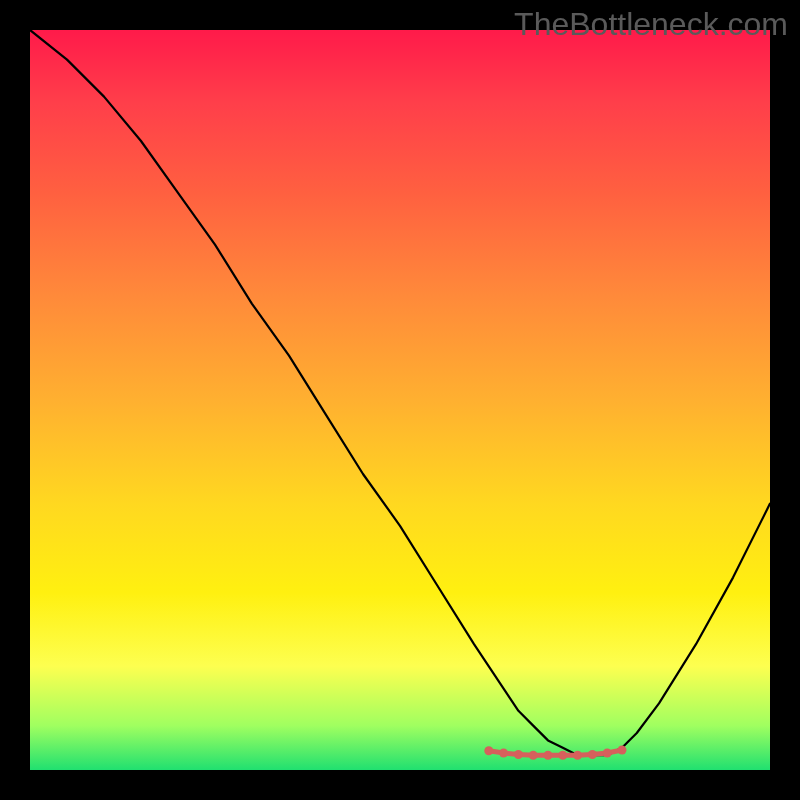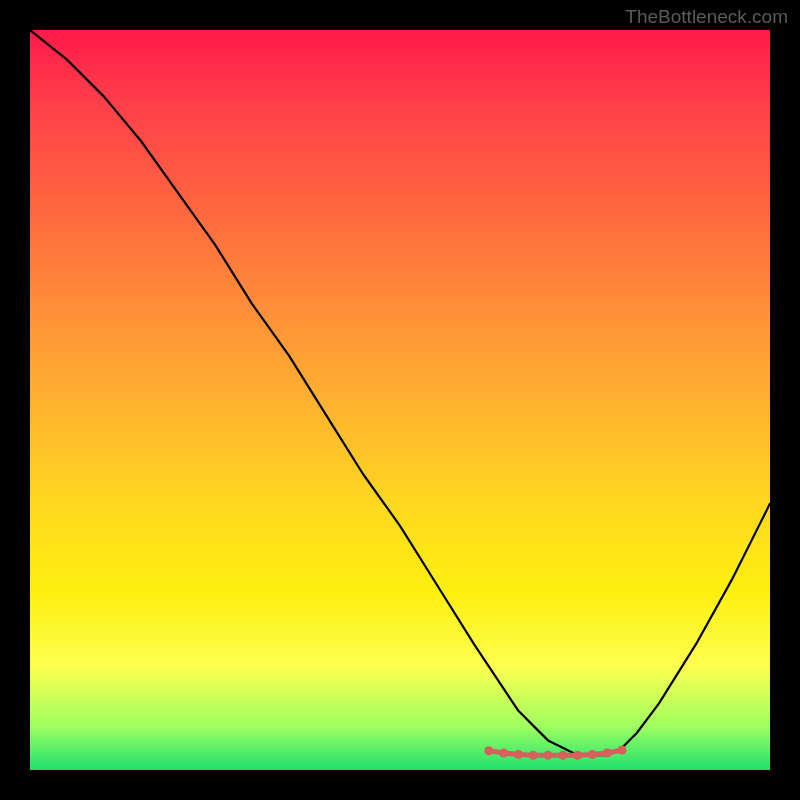--- a/index.html
+++ b/index.html
@@ -3,21 +3,21 @@
 <meta charset="utf-8">
 <style>
   * { margin: 0; padding: 0; box-sizing: border-box; }
   body { width: 800px; height: 800px; background: #000; position: relative; overflow: hidden; }
   .watermark {
     position: absolute;
     top: 6px;
     right: 12px;
     color: #5a5a5a;
     font-family: Arial, sans-serif;
-    font-size: 19px;
+    font-size: 32px;
     font-weight: 500;
     z-index: 10;
   }
   .plot-area {
     position: absolute;
     left: 30px;
     top: 30px;
     width: 740px;
     height: 740px;
     overflow: hidden;

